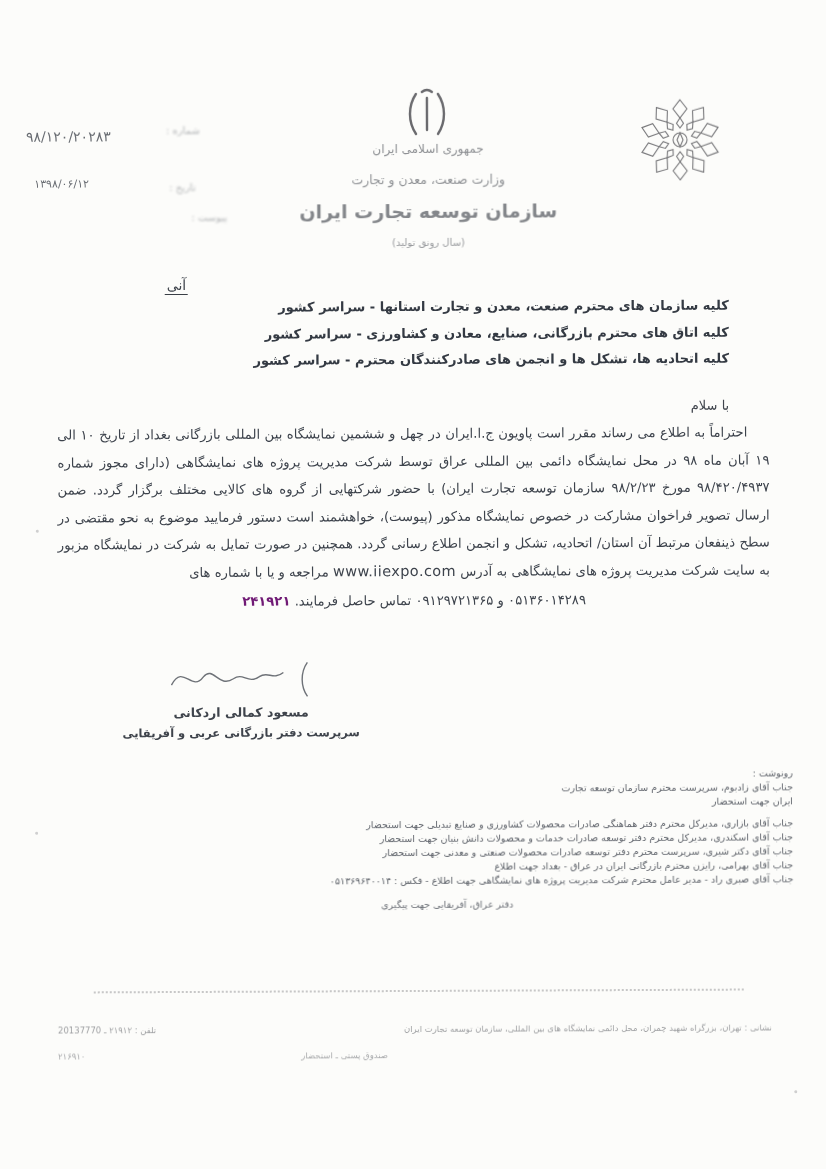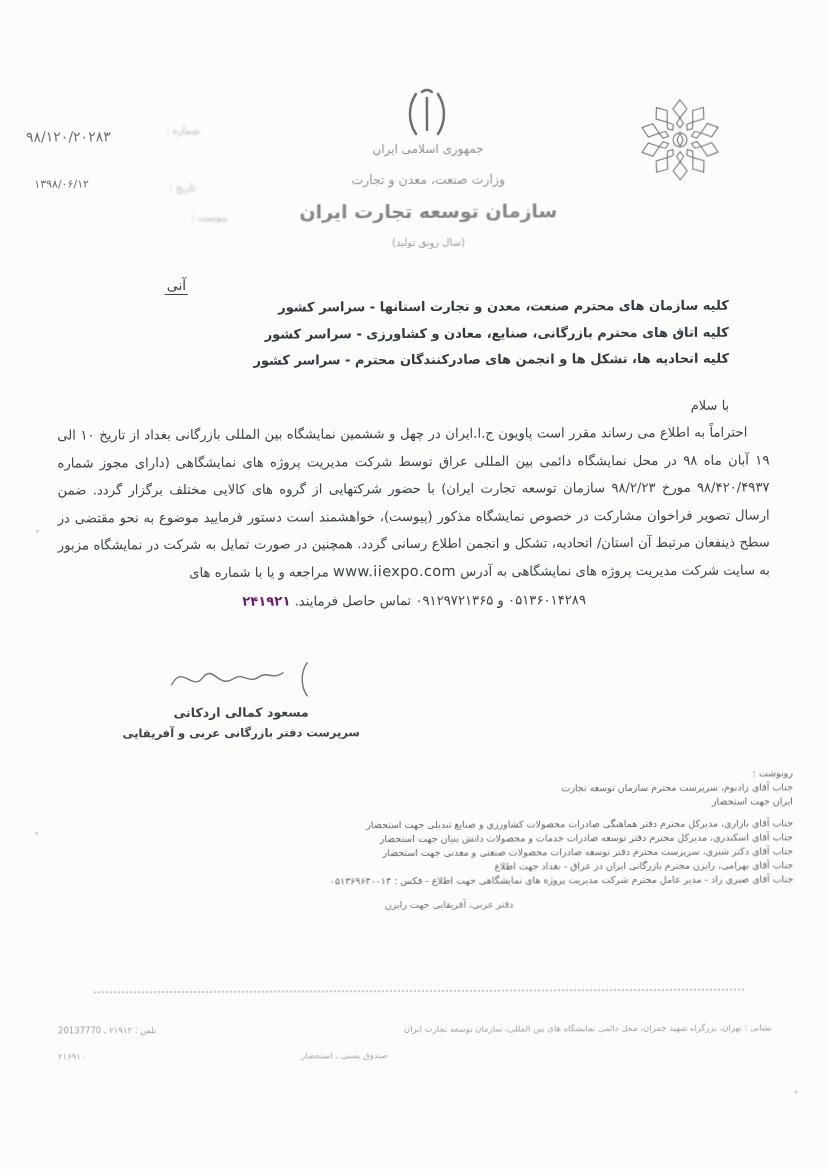--- a/index.html
+++ b/index.html
@@ -137,21 +137,21 @@
     <div class="abs cc">
       <div>رونوشت :</div>
       <div>جناب آقای زادبوم، سرپرست محترم سازمان توسعه تجارت</div>
       <div class="gap">ایران جهت استحضار</div>
       <div>جناب آقای بازاری، مدیرکل محترم دفتر هماهنگی صادرات محصولات کشاورزی و صنایع تبدیلی جهت استحضار</div>
       <div>جناب آقای اسکندری، مدیرکل محترم دفتر توسعه صادرات خدمات و محصولات دانش بنیان جهت استحضار</div>
       <div>جناب آقای دکتر شیری، سرپرست محترم دفتر توسعه صادرات محصولات صنعتی و معدنی جهت استحضار</div>
       <div>جناب آقای بهرامی، رایزن محترم بازرگانی ایران در عراق - بغداد جهت اطلاع</div>
       <div>جناب آقای صبری راد - مدیر عامل محترم شرکت مدیریت پروژه های نمایشگاهی جهت اطلاع - فکس : ۰۵۱۳۶۹۶۴۰۰۱۴</div>
     </div>
-    <div class="abs cclast">دفتر عربی، آفریقایی جهت رایزن</div>
+    <div class="abs cclast">دفتر عراق، آفریقایی جهت پیگیری</div>
 
     <div class="abs fsep"></div>
     <div class="abs footer1">
       <span>نشانی : تهران، بزرگراه شهید چمران، محل دائمی نمایشگاه های بین المللی، سازمان توسعه تجارت ایران</span>
       <span>تلفن : ۲۱۹۱۲ ـ 20137770</span>
     </div>
     <div class="abs footer2">
       <span>صندوق پستی ـ استحضار</span>
       <span>۲۱۶۹۱۰</span>
     </div>

